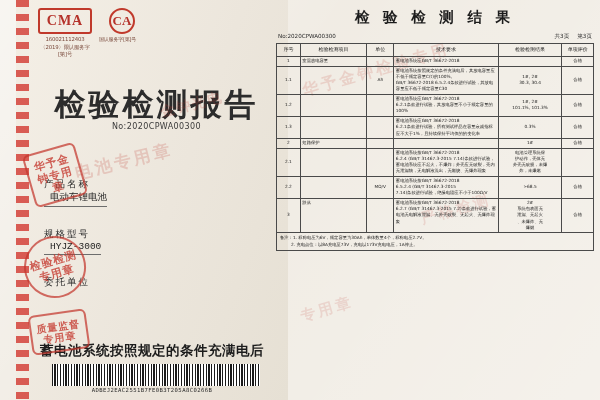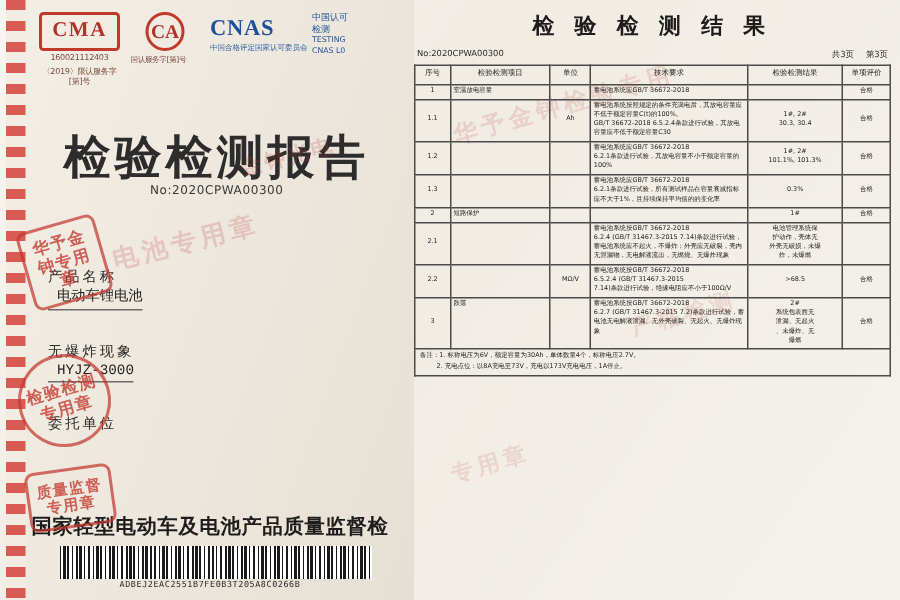--- a/index.html
+++ b/index.html
@@ -12,21 +12,21 @@
     position:relative;
   }
   #page {
     position:absolute; inset:0;
     background:
       linear-gradient(125deg, rgba(255,255,255,0.55) 0%, rgba(255,255,255,0.1) 40%, rgba(255,255,255,0.35) 100%),
       #efeae1;
   }
   
   #left {
-    position:absolute; left:4px; top:0; width:272px; height:400px;
+    position:absolute; left:16px; top:0; width:272px; height:400px;
     background:linear-gradient(110deg,#f4efe6 0%,#ece6dc 55%,#e6e0d4 100%);
     overflow:hidden;
   }
   #left:before {
     content:""; position:absolute; left:0; top:0; bottom:0; width:13px;
     background:repeating-linear-gradient(180deg,#d4423a 0 7px,#f2ece2 7px 14px);
     opacity:.85;
   }
   .logos { position:absolute; left:22px; top:8px; display:flex; gap:7px; align-items:flex-start; }
   .cma { width:54px; }
@@ -133,52 +133,40 @@
     <div class="logos">
       <div class="cma">
         <div class="box">CMA</div>
         <div class="num">160021112403</div>
         <div class="num">〈2019〉限认服务字[第]号</div>
       </div>
       <div class="cnas-c">
         <div class="circle">CA</div>
         <div class="num">国认服务字[第]号</div>
       </div>
-      <div class="cnas-b">
-        <div class="mark">
-          <span>CNAS</span>
-          <span class="sub">中国合格评定国家认可委员会</span>
-        </div>
-        <div class="cnas-txt">
-          <div class="cn">中国认可</div>
-          <div class="cn">检测</div>
-          <div>TESTING</div>
-          <div>CNAS L0</div>
-        </div>
-      </div>
     </div>
 
     <div class="big-title">检验检测报告</div>
     <div class="sub-no">No:2020CPWA00300</div>
 
     <div class="fields">
       <div class="frow">
         <div class="flabel">产品名称</div>
         <div class="fval">电动车锂电池</div>
       </div>
       <div class="frow">
-        <div class="flabel">无爆炸现象</div>
+        <div class="flabel">规格型号</div>
         <div class="fval">HYJZ-3000</div>
       </div>
       <div class="frow">
         <div class="flabel">委托单位</div>
       </div>
     </div>
 
-    <div class="bottom-org">国家轻型电动车及电池产品质量监督检</div>
+    <div class="bottom-org">蓄电池系统按照规定的条件充满电后</div>
     <div class="barcode"></div>
     <div class="barcode-num">ADBEJ2EAC2551B7FE0B3T205A8C0266B</div>
 
     <div class="seal" id="seal1">华予金钟专用章</div>
     <div class="seal" id="seal2">检验检测专用章</div>
     <div class="seal" id="seal3">质量监督专用章</div>
   </div>
 
   <div class="wm" id="wm1">电池专用章</div>
   <div class="wm" id="wm2">金钟光电</div>

